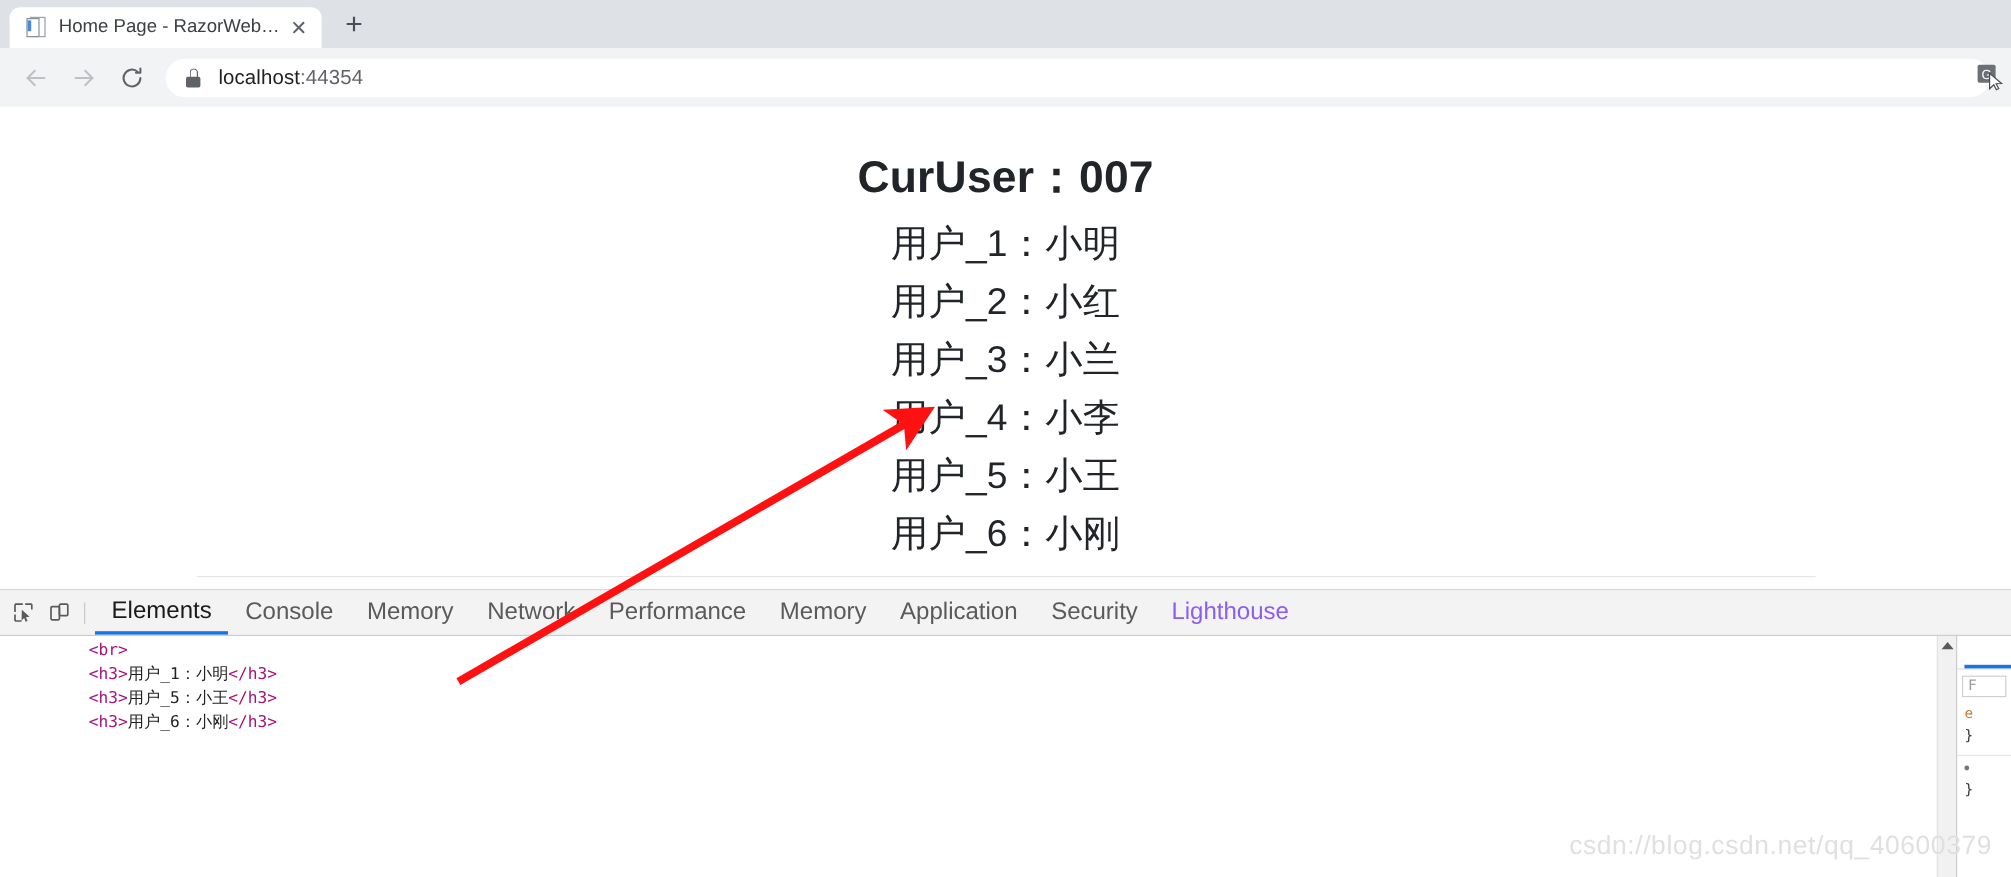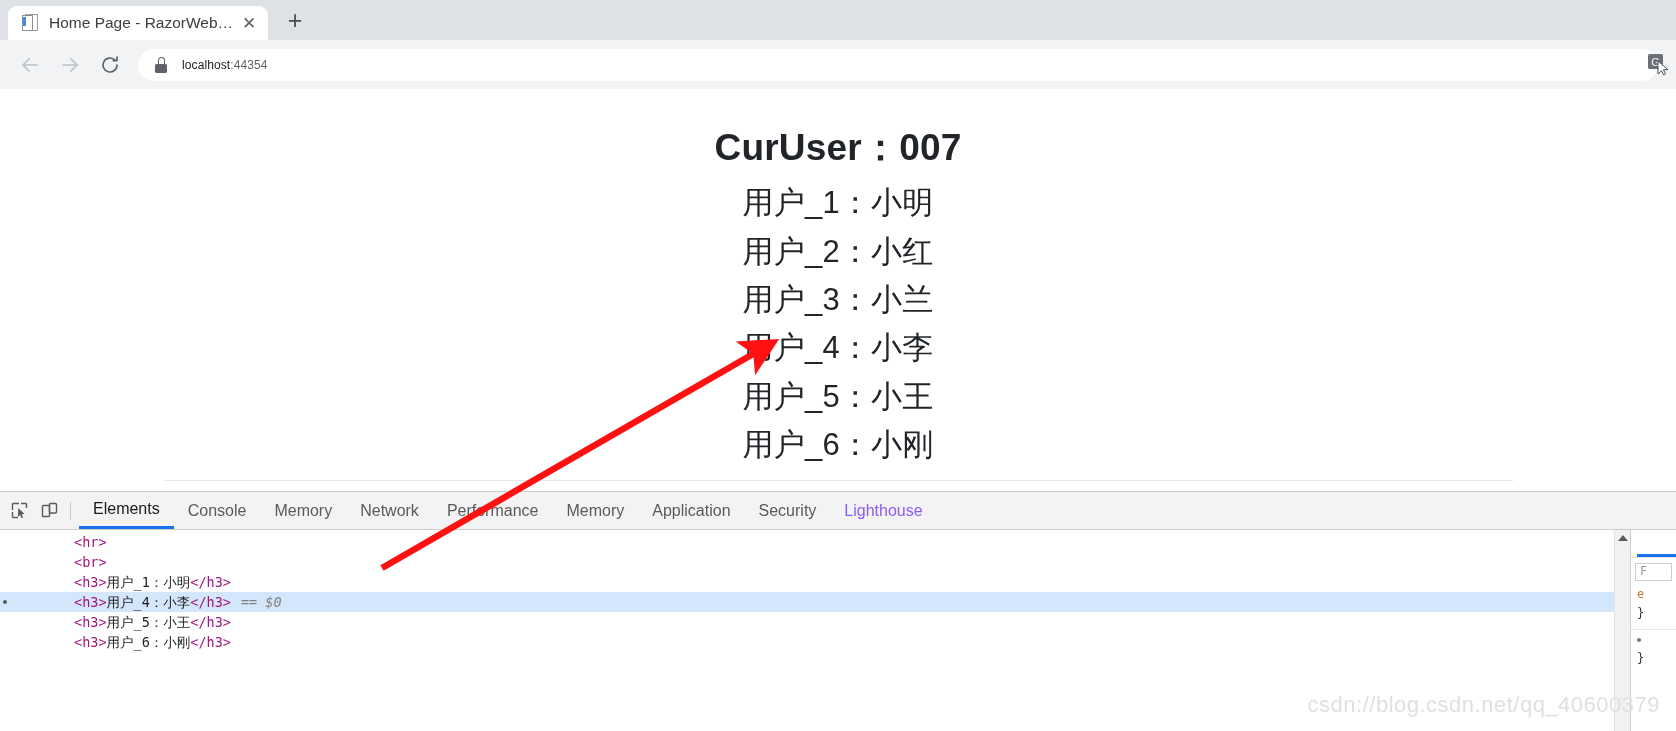--- a/index.html
+++ b/index.html
@@ -149,21 +149,21 @@
   .lock-icon .shackle {
     position: absolute;
     left: 3.5px; top: 0px;
     width: 7px; height: 8px;
     border: 1.8px solid #5f6368;
     border-bottom: none;
     border-radius: 4px 4px 0 0;
     box-sizing: border-box;
   }
   .url {
-    font-size: 12px;
+    font-size: 17px;
     color: #202124;
     letter-spacing: .1px;
   }
   .url .port { color: #5f6368; }
   .translate-icon {
     position: absolute;
     right: 4px;
     top: 12px;
     width: 26px; height: 24px;
   }
@@ -255,21 +255,21 @@
     display: flex;
     align-items: stretch;
     height: 100%;
     flex: 1 1 auto;
     overflow: hidden;
   }
   .dt-tab {
     display: flex;
     align-items: center;
     padding: 0 14px;
-    font-size: 16px;
+    font-size: 20px;
     color: #5a5a5a;
     white-space: nowrap;
     position: relative;
     box-sizing: border-box;
   }
   .dt-tab.active {
     color: #1a1a1a;
     border-bottom: 3px solid #1a73e8;
   }
   .dt-tab.dim { color: #8b5cf6; }
@@ -485,24 +485,22 @@
       <div class="dt-tab">Performance</div>
       <div class="dt-tab">Memory</div>
       <div class="dt-tab">Application</div>
       <div class="dt-tab">Security</div>
       <div class="dt-tab dim">Lighthouse</div>
     </div>
   </div>
 
   <div class="dt-body">
     <div class="dt-dom" id="dom-tree">
-        <div class="dom-row"><span class="tag">&lt;hr&gt;</span></div>
         <div class="dom-row"><span class="tag">&lt;br&gt;</span></div>
         <div class="dom-row"><span class="tag">&lt;h3&gt;</span><span class="txt">用户_1：小明</span><span class="tag">&lt;/h3&gt;</span></div>
-        <div class="dom-row selected"><span class="marker"></span><span class="tag">&lt;h3&gt;</span><span class="txt">用户_4：小李</span><span class="tag">&lt;/h3&gt;</span><span class="dollar">== $0</span></div>
         <div class="dom-row"><span class="tag">&lt;h3&gt;</span><span class="txt">用户_5：小王</span><span class="tag">&lt;/h3&gt;</span></div>
         <div class="dom-row"><span class="tag">&lt;h3&gt;</span><span class="txt">用户_6：小刚</span><span class="tag">&lt;/h3&gt;</span></div>
       </div>
 
     <div class="dt-scroll">
       <span class="arrow-up"></span>
     </div>
 
     <div class="dt-styles">
       <div class="st-tabrow">

